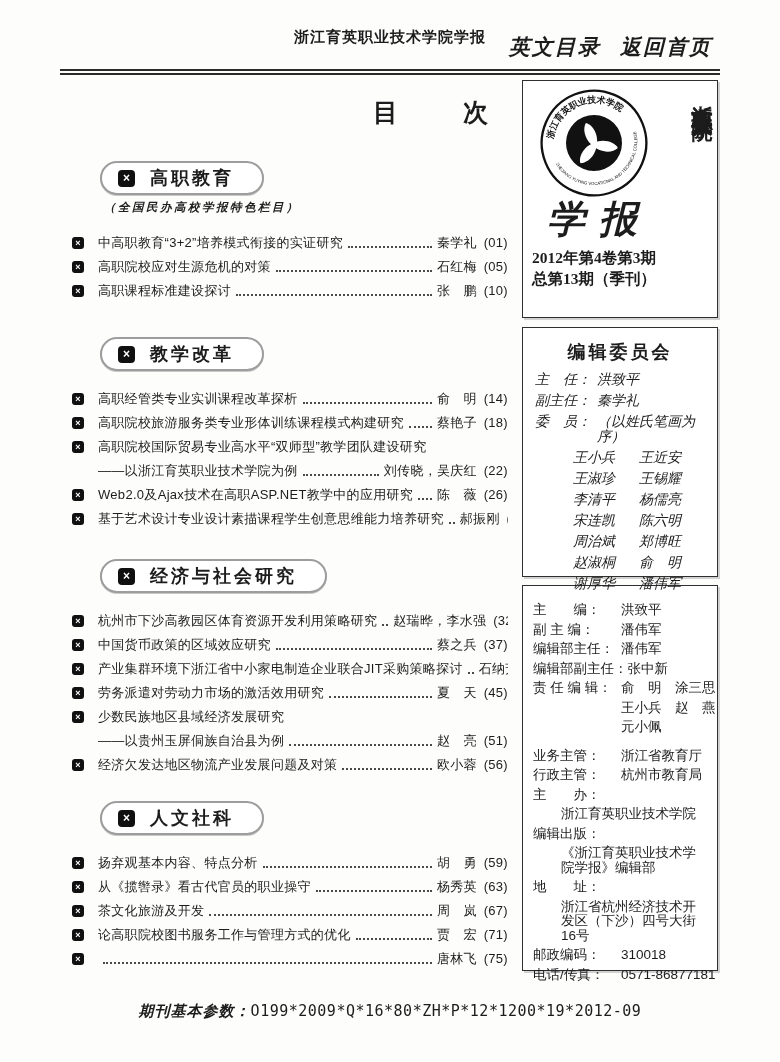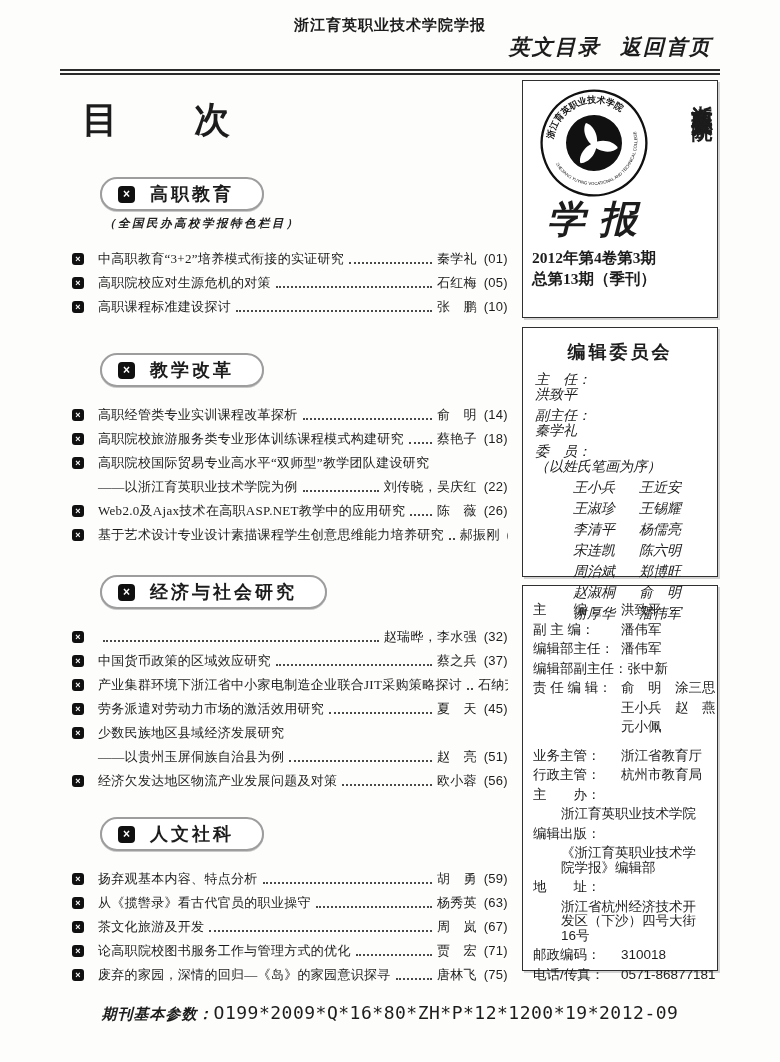--- a/index.html
+++ b/index.html
@@ -3,52 +3,52 @@
 <meta charset="utf-8">
 <style>
   html,body{margin:0;padding:0;}
   body{
     width:780px;height:1062px;position:relative;overflow:hidden;
     background:#fdfdfc;color:#1c1c1c;
     font-family:"Liberation Sans","DejaVu Sans",sans-serif;
   }
   
   .header{position:absolute;top:0;left:60px;right:60px;height:80px;}
-  .header-title-cn{position:absolute;top:16px;left:0;right:0;text-align:center;
+  .header-title-cn{position:absolute;top:28px;left:0;right:0;text-align:center;
     font-size:15px;font-weight:bold;letter-spacing:1px;}
   .header-title-en{position:absolute;top:48px;left:0;right:0;text-align:center;
     font-family:"Liberation Mono","DejaVu Sans Mono",monospace;font-size:9.5px;color:#2a2a2a;}
   .header-nav{position:absolute;top:33px;right:8px;
     font-family:"Liberation Serif","DejaVu Serif",serif;font-style:italic;font-weight:bold;
     font-size:21px;letter-spacing:2px;white-space:nowrap;}
   .header-nav .nav-link{cursor:pointer;margin-left:12px;}
   .rule-double{position:absolute;top:69px;left:0;right:0;height:2px;
     border-top:2px solid #2b2b2b;border-bottom:2px solid #2b2b2b;}
   
   .toc{position:absolute;top:92px;left:62px;width:446px;}
-  .toc-title{text-align:left;font-size:36px;font-weight:bold;letter-spacing:20px;
+  .toc-title{text-align:right;font-size:25px;font-weight:bold;letter-spacing:20px;
     padding-left:20px;margin-top:4px;}
   .section{margin-top:32px;}
   .section.s2{margin-top:34px;} .section.s3{margin-top:28px;} .section.s4{margin-top:24px;}
   .section-pill{display:inline-flex;align-items:center;margin-left:38px;
     border:2px solid #9d9d9d;border-radius:17px;background:#fff;
     padding:3px 28px 3px 16px;box-shadow:0 1px 0 #c9c9c9;}
   .pill-icon{width:17px;height:17px;background:#101010;border-radius:4px;color:#fff;
     display:flex;align-items:center;justify-content:center;
     font-size:12px;font-weight:bold;line-height:1;margin-right:15px;flex:none;}
   .pill-label{font-size:18px;font-weight:bold;letter-spacing:3px;white-space:nowrap;text-align:right;}
   .section-note{margin:5px 0 0 42px;font-size:11.5px;font-weight:bold;font-style:italic;
     font-family:"Liberation Serif","DejaVu Serif",serif;letter-spacing:2.5px;color:#222;}
   .items{margin-top:16px;}
   .item-row{display:flex;align-items:center;height:24px;font-size:13px;overflow:hidden;}
   .bullet{width:12px;height:12px;background:#101010;border-radius:3px;color:#fff;
     display:flex;align-items:center;justify-content:center;
     font-size:9px;font-weight:bold;line-height:1;margin:0 14px 0 10px;flex:none;}
   .indent{width:36px;flex:none;}
-  .item-title{white-space:nowrap;flex:none;letter-spacing:0.3px;font-family:Liberation Serif, serif;}
+  .item-title{white-space:nowrap;flex:none;letter-spacing:0.3px;}
   .leader{flex:1 1 6px;min-width:6px;border-bottom:2px dotted #4a4a4a;
     align-self:flex-end;margin:0 5px 7px 5px;}
   .item-tail{white-space:nowrap;flex:none;letter-spacing:0.3px;}
   
   .right-col{position:absolute;top:80px;left:522px;width:196px;}
   .box{border:1px solid #2f2f2f;background:#fff;box-shadow:2px 2px 0 #d2d2d2;box-sizing:border-box;}
   .cover-box{position:relative;height:238px;}
   .cover-vertical-title{position:absolute;top:8px;right:5px;height:224px;
     writing-mode:vertical-rl;text-orientation:upright;
     font-family:"Liberation Serif","DejaVu Serif",serif;font-weight:bold;
@@ -58,38 +58,38 @@
   .logo-wrap svg{display:block;transform:rotate(-22deg);}
   .masthead{font-family:"Liberation Serif","DejaVu Serif",serif;font-style:italic;font-weight:bold;
     font-size:38px;line-height:1.1;letter-spacing:14px;padding-left:10px;margin-top:0px;white-space:nowrap;}
   .issue-line{font-family:"Liberation Serif","DejaVu Serif",serif;font-weight:bold;
     font-size:15.5px;line-height:1.35;white-space:nowrap;}
   .issue-line.first{margin-top:7px;}
   .committee-box{margin-top:9px;height:250px;padding:12px 12px 0;}
   .committee-title{text-align:center;font-size:18px;font-weight:bold;letter-spacing:3px;}
   .committee-rows{margin-top:8px;font-family:"Liberation Serif","DejaVu Serif",serif;
     font-size:14px;font-style:italic;}
-  .c-row{display:flex;margin-top:6px;line-height:15px;flex-direction:column;}
+  .c-row{display:flex;margin-top:6px;line-height:15px;}
   .c-label{flex:none;min-width:62px;}
   .committee-members{margin-top:7px;font-family:"Liberation Serif","DejaVu Serif",serif;
     font-size:14px;font-style:italic;}
   .member-pair{display:flex;justify-content:center;gap:24px;margin-top:7px;line-height:14px;padding-left:14px;}
   .info-box{margin-top:8px;height:386px;padding:12px 10px 0;font-size:13.5px;}
   .i-wrap{margin-top:0;}
   .i-row{display:flex;margin-top:5px;line-height:14.5px;}
   .i-label{flex:none;min-width:88px;white-space:nowrap;}
   .i-value{white-space:nowrap;}
   .i-extra{padding-left:28px;margin-top:5px;line-height:14.5px;}
   .i-extra-deep{padding-left:88px;margin-top:5px;line-height:14.5px;white-space:pre;}
   .info-rows > div:nth-child(6) .i-row{margin-top:14px;}
   
   .footer{position:absolute;top:1002px;left:0;width:780px;text-align:center;white-space:nowrap;}
   .footer-label{font-family:"Liberation Serif","DejaVu Serif",serif;font-style:italic;
     font-weight:bold;font-size:15px;letter-spacing:1px;}
-  .footer-code{font-family:"DejaVu Sans Mono","Liberation Mono",monospace;font-size:18px;letter-spacing:0.5px;}
+  .footer-code{font-family:"DejaVu Sans Mono","Liberation Mono",monospace;font-size:15px;letter-spacing:0.5px;}
 </style>
 </head>
 <body>
 
 <div class="header">
   <div class="header-title-cn">浙江育英职业技术学院学报</div>
   <div class="header-nav">
     <span class="nav-link">英文目录</span>
     <span class="nav-link">返回首页</span>
   </div>
@@ -160,20 +160,21 @@
             <span class="leader"></span>
             <span class="item-tail">郝振刚 (29)</span>
           </div>
         </div></div>
       <div class="section s3"><div class="section-pill">
           <span class="pill-icon">×</span>
           <span class="pill-label">经济与社会研究</span>
         </div><div class="items">
           <div class="item-row">
             <span class="bullet">×</span>
+            <span class="item-title">杭州市下沙高教园区体育资源开发利用策略研究</span>
             <span class="leader"></span>
             <span class="item-tail">赵瑞晔，李水强 (32)</span>
           </div>
           <div class="item-row">
             <span class="bullet">×</span>
             <span class="item-title">中国货币政策的区域效应研究</span>
             <span class="leader"></span>
             <span class="item-tail">蔡之兵 (37)</span>
           </div>
           <div class="item-row">
@@ -228,21 +229,20 @@
             <span class="item-tail">周　岚 (67)</span>
           </div>
           <div class="item-row">
             <span class="bullet">×</span>
             <span class="item-title">论高职院校图书服务工作与管理方式的优化</span>
             <span class="leader"></span>
             <span class="item-tail">贾　宏 (71)</span>
           </div>
           <div class="item-row">
             <span class="bullet">×</span>
-            <span class="item-title">废弃的家园，深情的回归—《岛》的家园意识探寻</span>
             <span class="leader"></span>
             <span class="item-tail">唐林飞 (75)</span>
           </div>
         </div></div>
     </div>
 </div>
 
 <div class="right-col">
 
   <div class="box cover-box">

